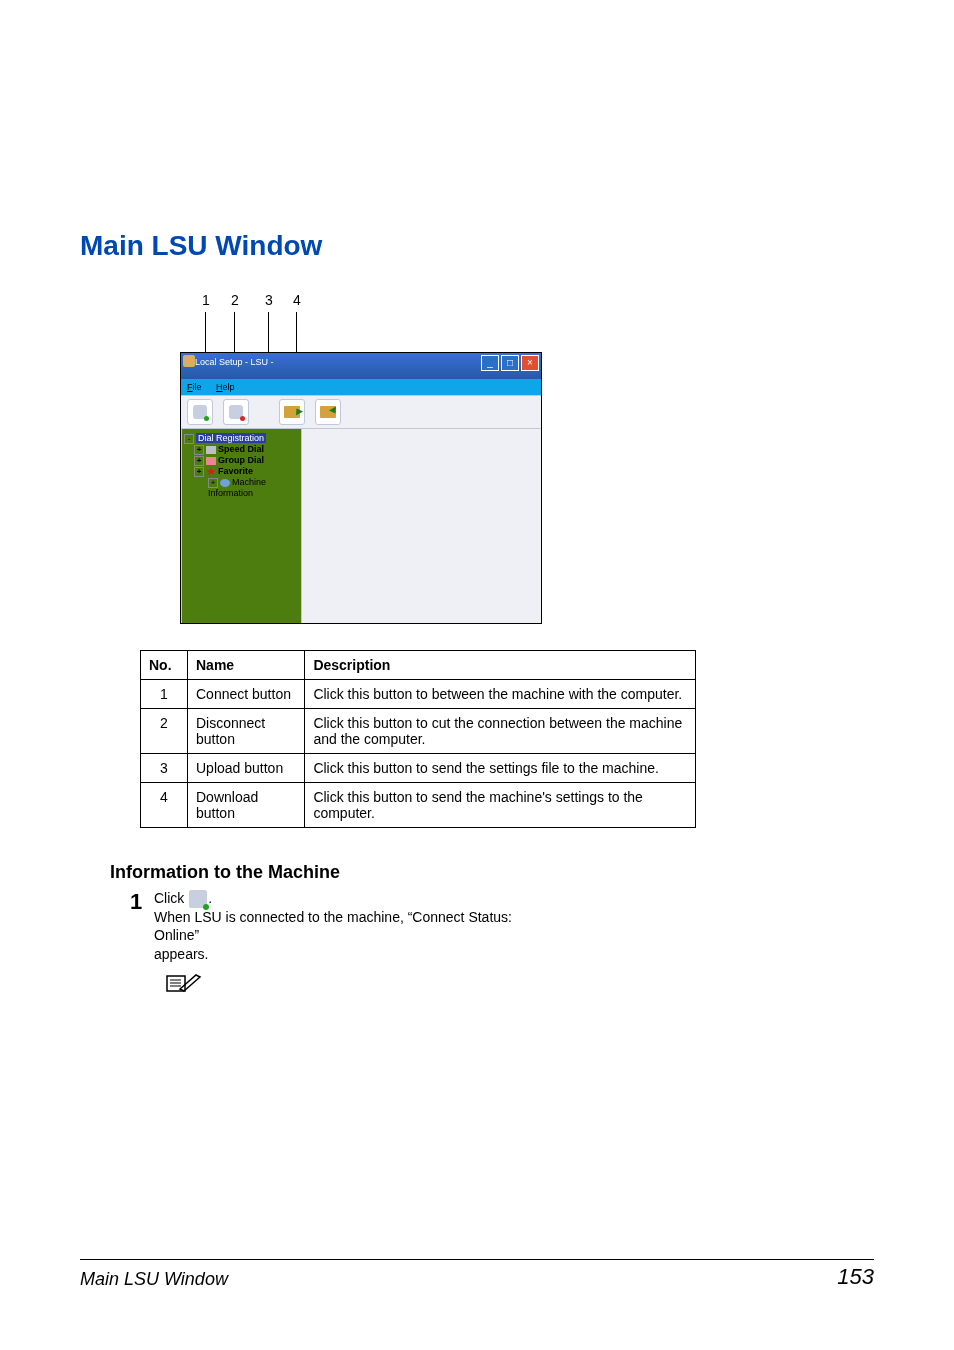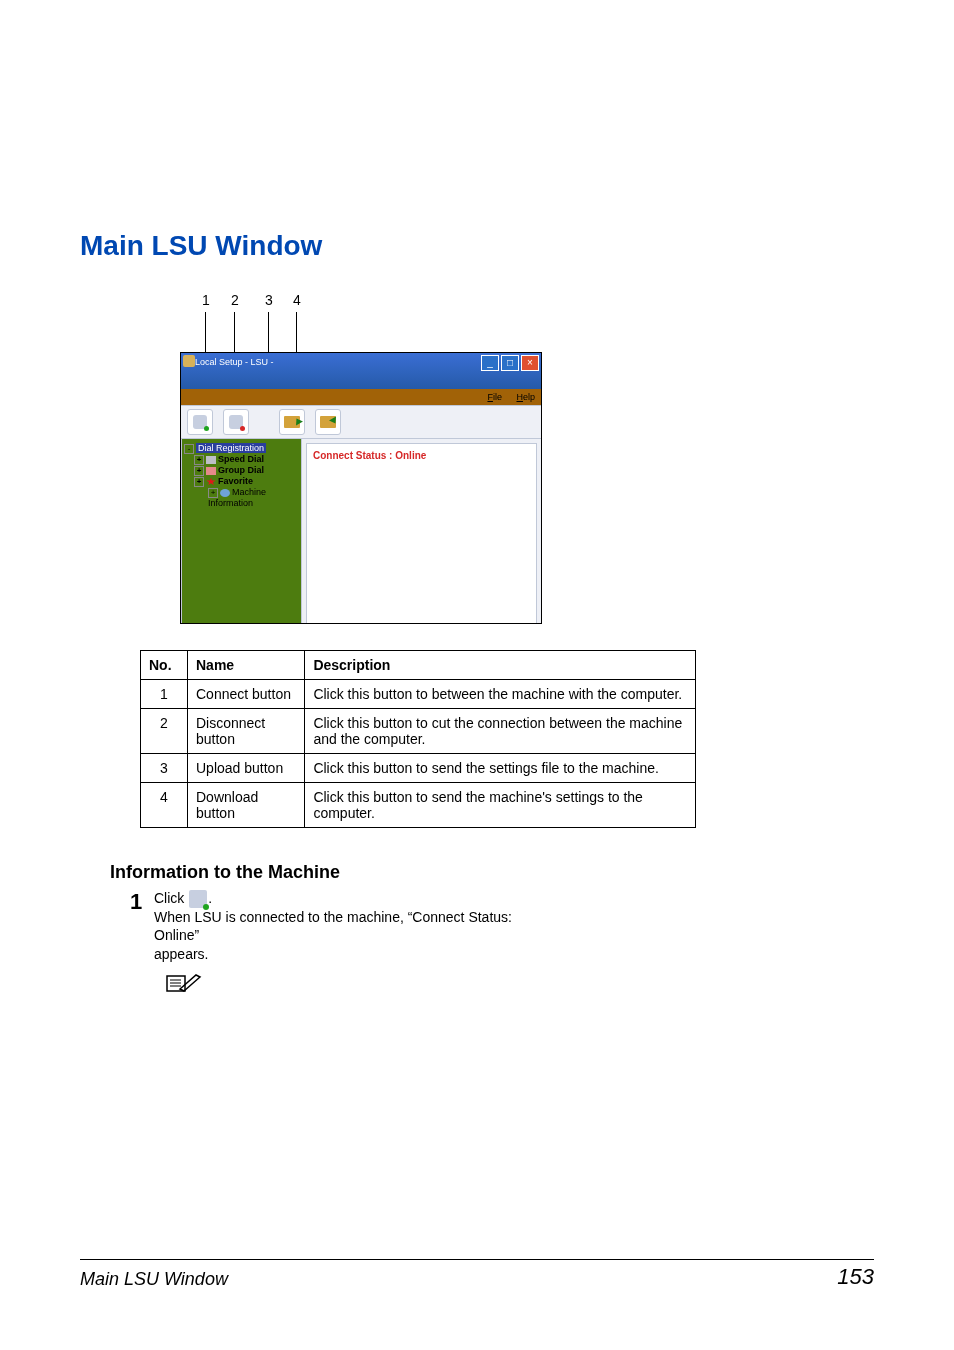--- a/index.html
+++ b/index.html
@@ -3,28 +3,28 @@
 <meta charset="utf-8">
 <style>
 html,body{margin:0;padding:0;background:#fff;font-family:Arial,Helvetica,sans-serif;color:#000;}
 .page{width:954px;height:1350px;position:relative;box-sizing:border-box;padding:60px 80px 60px 80px;}
 .h1{color:#0048b2;font-weight:bold;font-size:28px;margin-top:170px;margin-bottom:30px;}
 .figure-wrap{margin-left:100px;}
 .indicators{position:relative;width:360px;height:60px;margin-left:8px;}
 .ind-num{position:absolute;top:0;font-size:14px;text-align:center;width:10px;}
 .ind-line{position:absolute;top:20px;width:1px;background:#000;height:40px;}
 .shot{width:360px;height:270px;border:1px solid #000;background:#eef0f6;position:relative;overflow:hidden;font-size:9px;}
-.titlebar{background:linear-gradient(#3a6ed4,#255aa8);color:#fff;height:36px;line-height:18px;padding-left:14px;position:relative;}
+.titlebar{background:linear-gradient(#3a6ed4,#255aa8);color:#fff;height:26px;line-height:18px;padding-left:14px;position:relative;}
 .titlebar .ticon{position:absolute;left:2px;top:2px;width:12px;height:12px;background:#d7b15a;border-radius:2px;}
 .winbtns{position:absolute;right:2px;top:2px;display:flex;gap:2px;}
 .wb{width:16px;height:14px;border:1px solid #fff;display:flex;align-items:center;justify-content:center;font-size:10px;color:#000;}
 .wb.min{background:#2a70c8;color:#fff;}
 .wb.max{background:#2a70c8;color:#fff;}
 .wb.cls{background:#e05030;color:#fff;}
-.menubar{background:#a16207;height:16px;line-height:16px;border-bottom:1px solid #c0c8d8;text-align:right;}
+.menubar{background:#0ea5e9;height:16px;line-height:16px;border-bottom:1px solid #c0c8d8;}
 .menubar span{display:inline-block;padding:0 6px;}
 .menubar span u{text-decoration:underline;}
 .toolbar{background:#eef0f6;height:32px;border-bottom:1px solid #c0c8d8;display:flex;align-items:center;gap:10px;padding-left:6px;}
 .tbtn{width:24px;height:24px;border:1px solid #c0c8d8;border-radius:3px;background:#fff;display:flex;align-items:center;justify-content:center;position:relative;}
 .plugicon{width:14px;height:14px;background:#c7cfe0;border-radius:3px;position:relative;}
 .plugicon .dot{width:5px;height:5px;border-radius:50%;position:absolute;right:-2px;bottom:-2px;}
 .dot.green{background:#1fa41f;}
 .dot.red{background:#d62828;}
 .foldericon{width:16px;height:12px;background:#d3a23a;border-radius:1px;position:relative;}
 .foldericon .arw{width:0;height:0;border-style:solid;position:absolute;right:-2px;top:2px;}
@@ -116,23 +116,20 @@
           </div>
     </div>
     <div class="body-split">
       <div class="treepane">
         <div><span class="box">-</span><span class="tree-root">Dial Registration</span></div>
         <div class="tree-line"><span class="box">+</span><span class="micon sdial"></span><span>Speed Dial</span></div>
         <div class="tree-line"><span class="box">+</span><span class="micon gdial"></span><span>Group Dial</span></div>
         <div class="tree-line"><span class="box">+</span><span class="micon fav"></span><span>Favorite</span></div>
         <div style="margin-left:0;padding-left:24px;"><span class="box">+</span><span class="micon machinfo"></span><span>Machine Information</span></div>
       </div>
-      <div class="contentpane">
-        <div class="connect-status">Connect Status : Online</div>
-      </div>
     </div>
   </div>
 </div>
 
 <table class="desc">
   <tbody>
         <tr>
     <th>No.</th>
     <th>Name</th>
     <th>Description</th>

